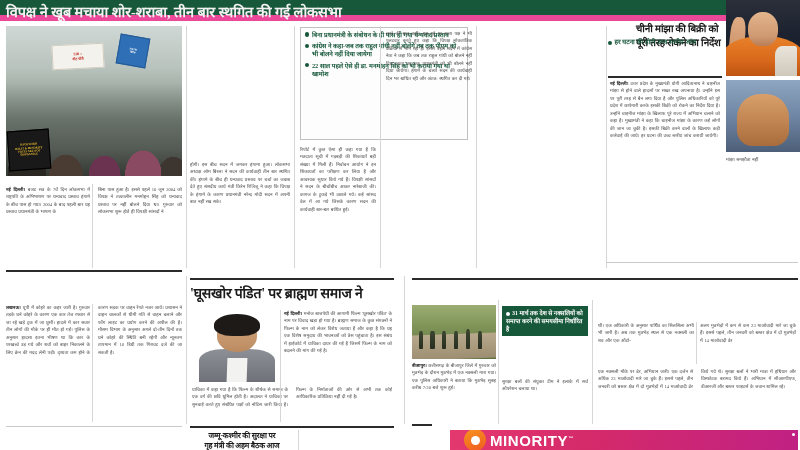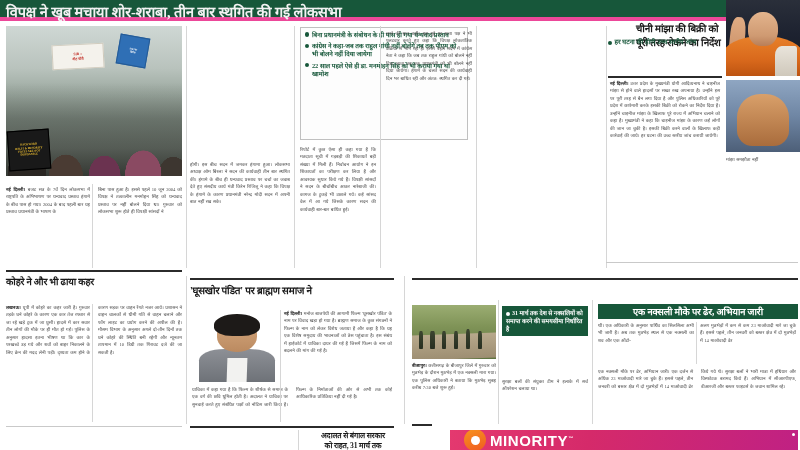--- a/index.html
+++ b/index.html
@@ -19,21 +19,21 @@
     font-family: "Liberation Serif", serif;
   }
   .body-txt b, .dateline { color: #1c1c1c; font-weight: bold; }
   .col-rule { position: absolute; width: 1px; background: #d6d6d6; }
   .hr { position: absolute; height: 1px; background: #c9c9c9; }
   .hr-thick { position: absolute; height: 2px; background: #2b2b2b; }
 
   
   .masthead {
     position: absolute; left: 0; top: 0; width: 800px; height: 21px;
-    background: #17573a; border-bottom: 4px solid #ec4899;
+    background: #17573a; border-bottom: 6px solid #ec4899;
   }
   .masthead-txt {
     position: absolute; left: 6px; top: 1px; width: 788px;
     color: #f2f2f2; font-size: 14.5px; font-weight: bold;
     white-space: nowrap; letter-spacing: -0.1px;
     font-family: "Liberation Serif", serif;
   }
 
   
   .photo { position: absolute; overflow: hidden; background: #b9bfc3; }
@@ -275,30 +275,29 @@
   </div>
 
   <div class="body-txt" style="position:absolute; left:726px; top:156px; width:72px;">मांझा समझौता नहीं</div>
 
   <div class="hr-thick" style="left:6px; top:270px; width:176px;"></div>
   <div class="hr-thick" style="left:190px; top:278px; width:204px;"></div>
   <div class="hr-thick" style="left:412px; top:278px; width:386px;"></div>
   <div class="hr" style="left:606px; top:262px; width:192px;"></div>
 
   <div class="hl" style="position:absolute; left:6px; top:276px; width:178px; font-size:9.6px; line-height:1.35;">
-    <div>कोहरे ने और भी ढाया कहर</div>
   </div>
   <div class="body-txt" style="position:absolute; left:6px; top:304px; width:176px; column-count:2; column-gap:8px;">
     <span class="dateline">लखनऊ।</span>
     <span>यूपी में कोहरे का कहर जारी है। गुरुवार तड़के घने कोहरे के कारण एक कार तेज रफ्तार से जा रहे खड़े ट्रक में जा घुसी। हादसे में कार सवार तीन लोगों की मौके पर ही मौत हो गई। पुलिस के अनुसार हादसा इतना भीषण था कि कार के परखच्चे उड़ गये और शवों को बाहर निकालने के लिए क्रेन की मदद लेनी पड़ी। दृश्यता कम होने के कारण सड़क पर वाहन रेंगते नजर आये। प्रशासन ने वाहन चालकों से धीमी गति से वाहन चलाने और फॉग लाइट का प्रयोग करने की अपील की है। मौसम विभाग के अनुसार अगले दो-तीन दिनों तक घने कोहरे की स्थिति बनी रहेगी और न्यूनतम तापमान में 10 डिग्री तक गिरावट दर्ज की जा सकती है।</span>
   </div>
   <div class="col-rule" style="left:92px; top:304px; height:118px;"></div>
   <div class="col-rule" style="left:186px; top:276px; height:148px;"></div>
 
-  <div class="hl" style="position:absolute; left:190px; top:284px; width:206px; font-size:10px; line-height:1.38;">
+  <div class="hl" style="position:absolute; left:190px; top:284px; width:206px; font-size:14px; line-height:1.38;">
     <div>'घूसखोर पंडित' पर ब्राह्मण समाज ने</div>
   </div>
 
   <div class="photo ph-actor" style="left:196px; top:310px; width:82px; height:72px;">
     <div class="jacket"></div>
     <div class="shirt"></div>
     <div class="face"></div>
     <div class="hair"></div>
   </div>
 
@@ -325,41 +324,38 @@
   <div class="body-txt" style="position:absolute; left:412px; top:362px; width:84px;">
     <span class="dateline">बीजापुर।</span>
     <span>छत्तीसगढ़ के बीजापुर जिले में गुरुवार को मुठभेड़ के दौरान मुठभेड़ में एक नक्सली मारा गया। एक पुलिस अधिकारी ने बताया कि मुठभेड़ सुबह करीब 7:30 बजे शुरू हुई।</span>
   </div>
 
   <div class="greenbox" style="left:502px; top:306px; width:86px;">
     <span class="dot-w"></span><span>31 मार्च तक देश से नक्सलियों को समाप्त करने की समयसीमा निर्धारित है</span>
   </div>
   <div class="body-txt" style="position:absolute; left:502px; top:378px; width:86px;">सुरक्षा बलों की संयुक्त टीम ने इलाके में सर्च ऑपरेशन चलाया था।</div>
 
-  <div class="greenbar" style="left:598px; top:304px; width:200px; height:15px; font-size:9.4px;">
-    <span>एक नक्सली मौके पर ढेर, अभियान जारी</span>
-  </div>
 
   <div class="body-txt" style="position:absolute; left:598px; top:322px; width:96px;">थी। एक अधिकारी के अनुसार पार्थिव का सिलसिला अभी भी जारी है। अब तक मुठभेड़ स्थल से एक नक्सली का शव और एक ऑटो-</div>
   <div class="body-txt" style="position:absolute; left:700px; top:322px; width:96px;">अलग मुठभेड़ों में कम से कम 23 माओवादी मारे जा चुके हैं। इससे पहले, तीन जनवरी को बस्तर क्षेत्र में दो मुठभेड़ों में 14 माओवादी ढेर</div>
   <div class="body-txt" style="position:absolute; left:598px; top:368px; width:198px; column-count:2; column-gap:8px;">एक नक्सली मौके पर ढेर, अभियान जारी। एक दर्जन से अधिक 23 माओवादी मारे जा चुके हैं। इससे पहले, तीन जनवरी को बस्तर क्षेत्र में दो मुठभेड़ों में 14 माओवादी ढेर किये गये थे। सुरक्षा बलों ने भारी मात्रा में हथियार और विस्फोटक बरामद किये हैं। अभियान में सीआरपीएफ, डीआरजी और बस्तर फाइटर्स के जवान शामिल रहे।</div>
 
   <div class="col-rule" style="left:498px; top:300px; height:124px;"></div>
   <div class="col-rule" style="left:592px; top:300px; height:124px;"></div>
   <div class="col-rule" style="left:696px; top:322px; height:42px;"></div>
 
   <div class="hr-thick" style="left:190px; top:426px; width:204px;"></div>
   <div class="hr-thick" style="left:412px; top:424px; width:20px;"></div>
   <div class="hr" style="left:6px; top:426px; width:176px;"></div>
 
+  <div class="hl" style="position:absolute; left:194px; top:431px; width:96px; font-size:7.6px; line-height:1.34; text-align:center;">
+    <div>जम्मू-कश्मीर की सुरक्षा पर</div>
+    <div>गृह मंत्री की अहम बैठक आज</div>
+  </div>
   <div class="col-rule" style="left:298px; top:430px; height:20px;"></div>
-  <div class="hl" style="position:absolute; left:304px; top:431px; width:98px; font-size:7.6px; line-height:1.34; text-align:center;">
-    <div>अदालत से बंगाल सरकार</div>
-    <div>को राहत, 31 मार्च तक</div>
-  </div>
 
   <div class="ad" style="left:450px; top:430px; width:348px; height:20px;">
     <div class="ad-logo"></div>
     <div class="ad-txt"><span>MINORITY</span><span class="ad-tm">™</span></div>
     <div class="ad-dot"></div>
   </div>
 
 </div>
 
 </body></html>

